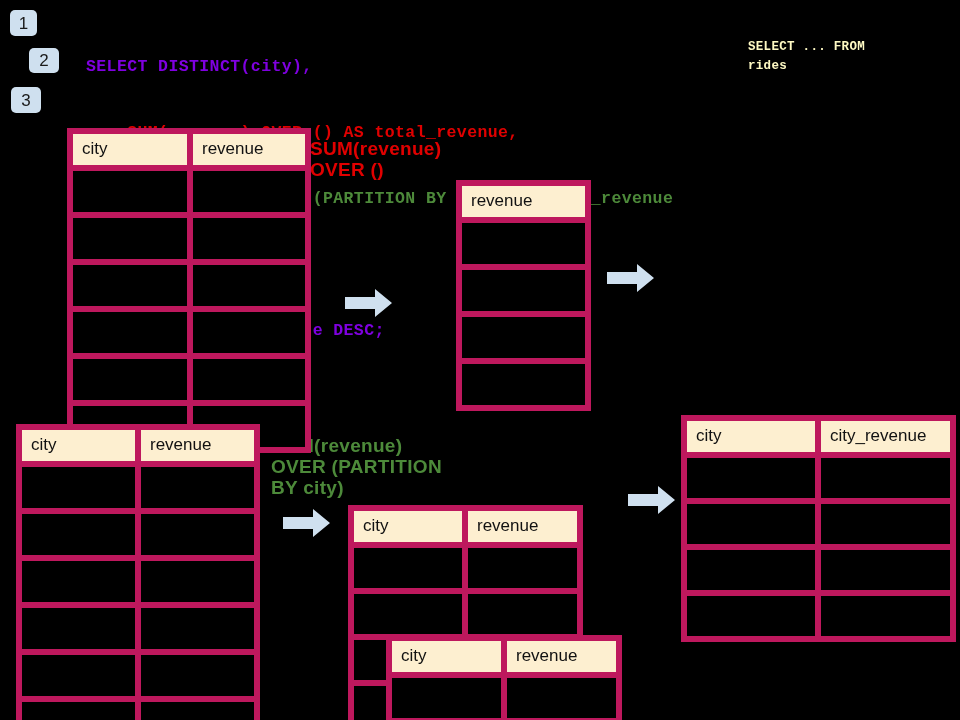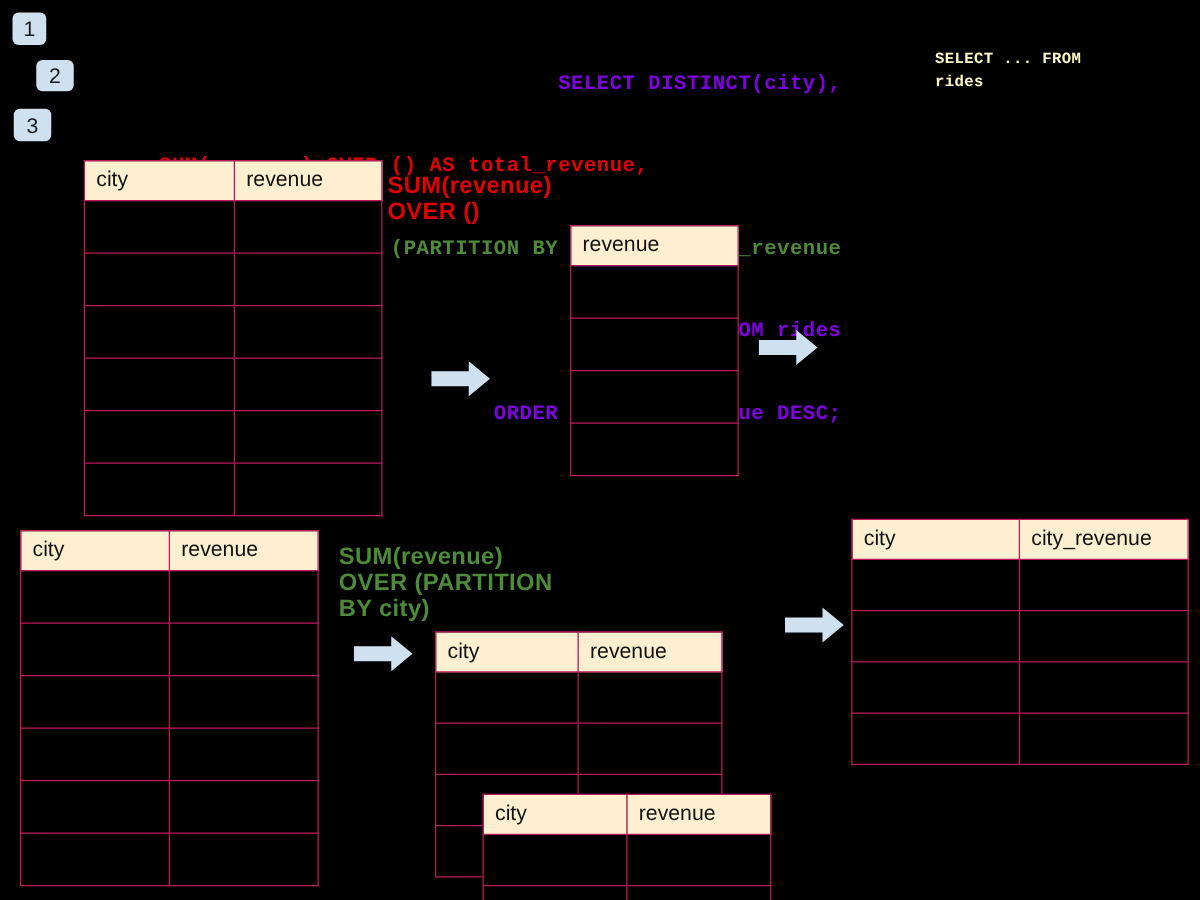--- a/index.html
+++ b/index.html
@@ -39,21 +39,21 @@
     left: 86px;
     top: 12px;
     font-family: "Liberation Mono", monospace;
     font-size: 16.5px;
     line-height: 22px;
     white-space: pre;
     font-weight: bold;
     letter-spacing: 0.4px;
   }
   .sql-line { white-space: pre; }
-  .c-purple { color: #7f00e0; text-align: right; }
+  .c-purple { color: #7f00e0; }
   .c-red    { color: #e00000; }
   .c-green  { color: #4d8a3a; }
 
   .sql-side {
     position: absolute;
     left: 748px;
     top: 38px;
     font-family: "Liberation Mono", monospace;
     font-size: 12.5px;
     line-height: 19px;
@@ -83,21 +83,21 @@
   }
 
   
   .tbl {
     position: absolute;
     border-collapse: collapse;
     table-layout: fixed;
     background: #000;
   }
   .tbl th, .tbl td {
-    border: 1px solid #be185d;
+    border: 6px solid #be185d;
     padding: 0;
     margin: 0;
   }
   .tbl th {
     background: #fdefd0;
     color: #111111;
     font-family: "Liberation Sans", sans-serif;
     font-size: 17px;
     font-weight: normal;
     text-align: left;

